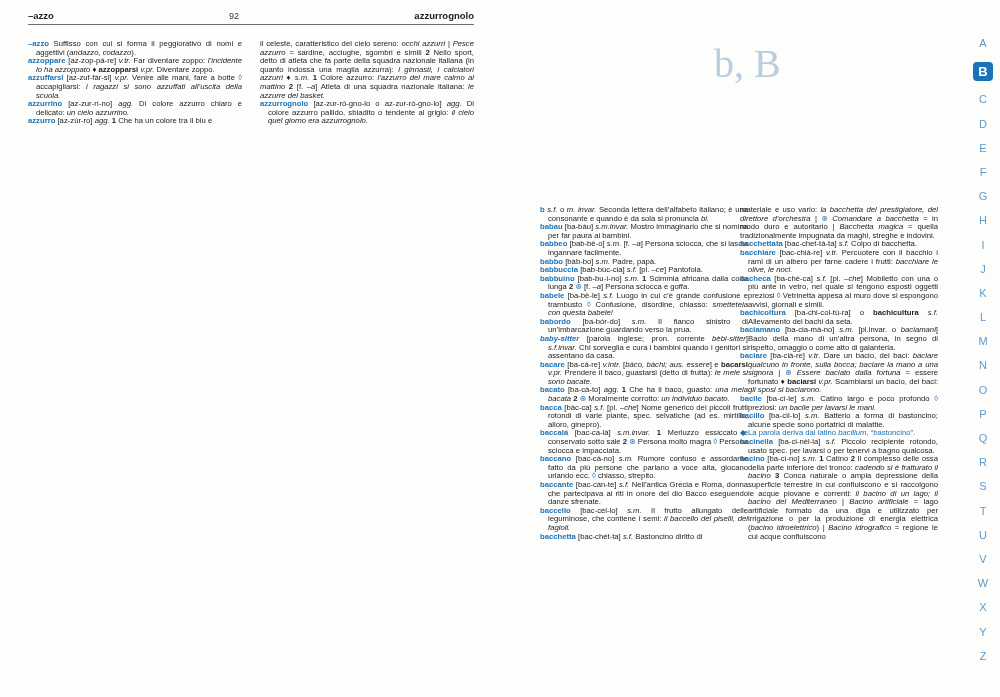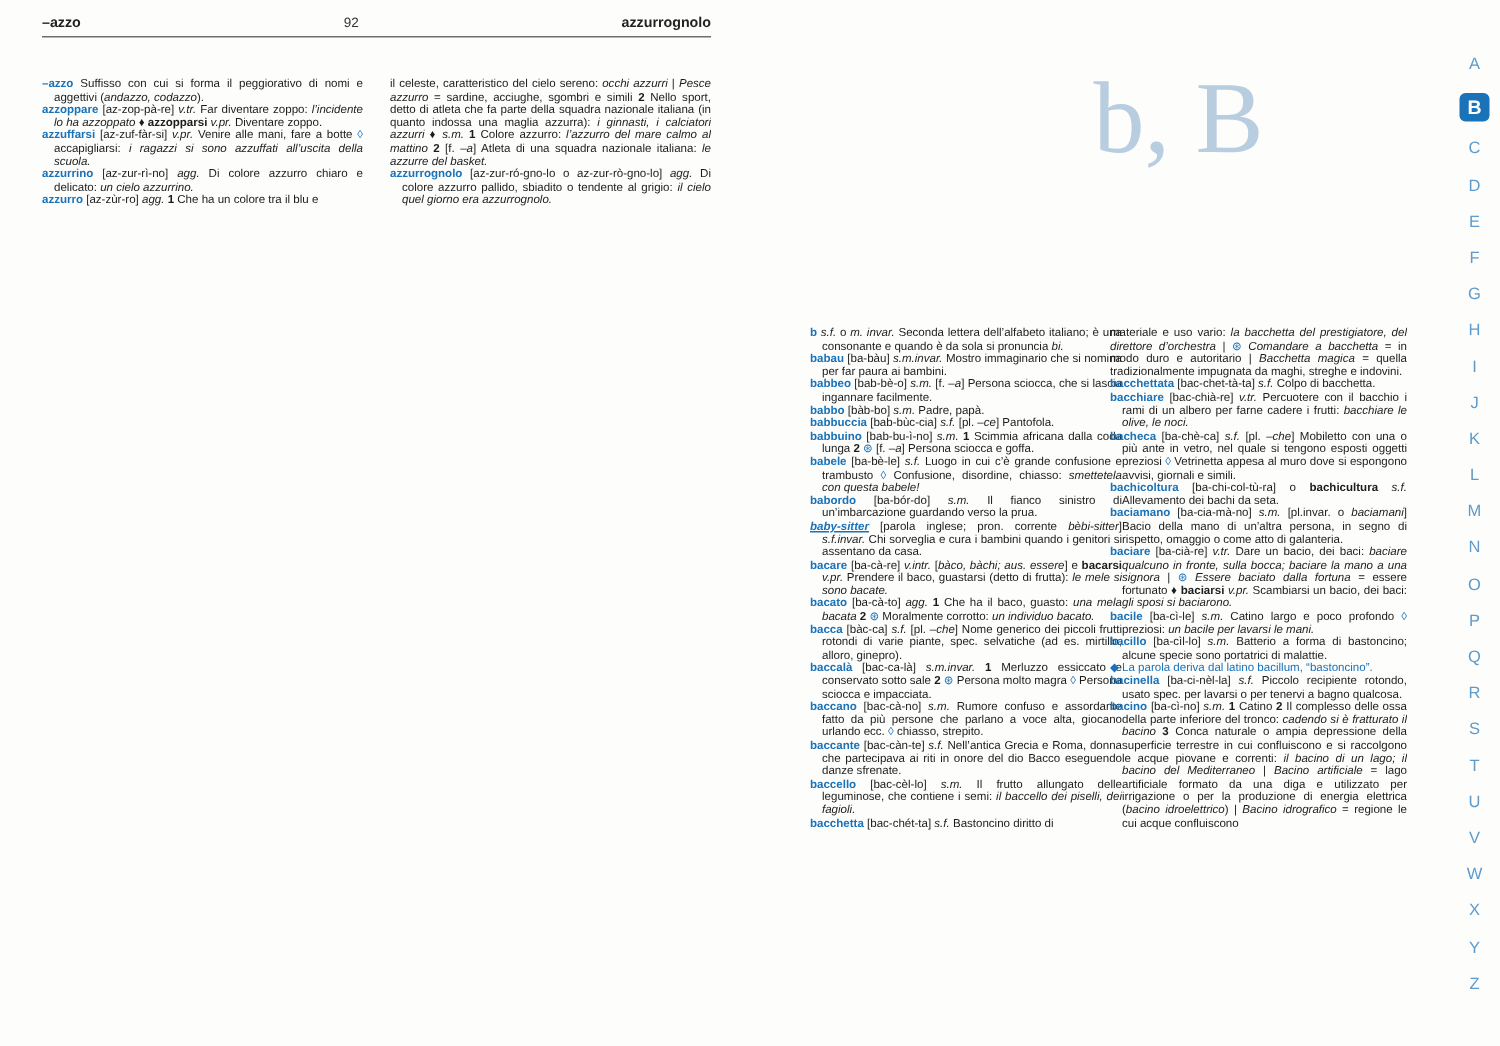--- a/index.html
+++ b/index.html
@@ -12,46 +12,46 @@
   .header{
     position:absolute;left:28px;top:10px;width:446px;
     display:flex;justify-content:space-between;align-items:baseline;
     border-bottom:1px solid #6e6e6e;padding-bottom:3px;
     font-size:9.5px;
   }
   .gw{font-weight:bold;color:#222;}
   .pn{font-size:9px;color:#333;}
 
   
-  .col{position:absolute;overflow:hidden;margin-top:12px;}
+  .col{position:absolute;overflow:hidden;}
   #lp1{left:28px;top:40px;width:214px;height:150px;}
   #lp2{left:260px;top:40px;width:214px;height:150px;}
   #rp1{left:540px;top:206px;width:208px;height:480px;}
   #rp2{left:740px;top:206px;width:198px;height:480px;}
 
   .entry{
     margin:0;font-size:7.7px;line-height:8.6px;text-align:justify;
     padding-left:8px;text-indent:-8px;
   }
   .entry.cont{padding-left:0;text-indent:0;}
 
   .r-h{font-weight:bold;color:var(--accent,#1a72b8);}
-  .r-hi{font-weight:bold;font-style:italic;color:var(--accent,#1a72b8);text-decoration:underline;}
+  .r-hi{font-weight:bold;font-style:italic;color:var(--accent,#1a72b8);}
   .r-b{font-weight:bold;}
   .r-i{font-style:italic;}
   .r-n{}
   .r-sy{color:var(--accent,#1a72b8);}
   .r-no{color:var(--accent,#1a72b8);}
-  .r-noi{color:var(--accent,#1a72b8);}
+  .r-noi{color:var(--accent,#1a72b8);font-style:italic;}
 
   
   #wm{
-    position:absolute;left:729px;top:44px;line-height:1;
+    position:absolute;left:714px;top:44px;line-height:1;
     font-family:"Liberation Serif", serif;
-    font-size:68px;color:var(--wm,#b8cddf);
+    font-size:40px;color:var(--wm,#b8cddf);
   }
 
   
   #alpha{
     position:absolute;right:5px;top:38px;height:624px;width:24px;
     display:flex;flex-direction:column;justify-content:space-between;align-items:center;
   }
   .alpha{
     font-size:11px;line-height:1;width:20px;text-align:center;
     color:var(--alpha,#5e9bcb);cursor:pointer;

